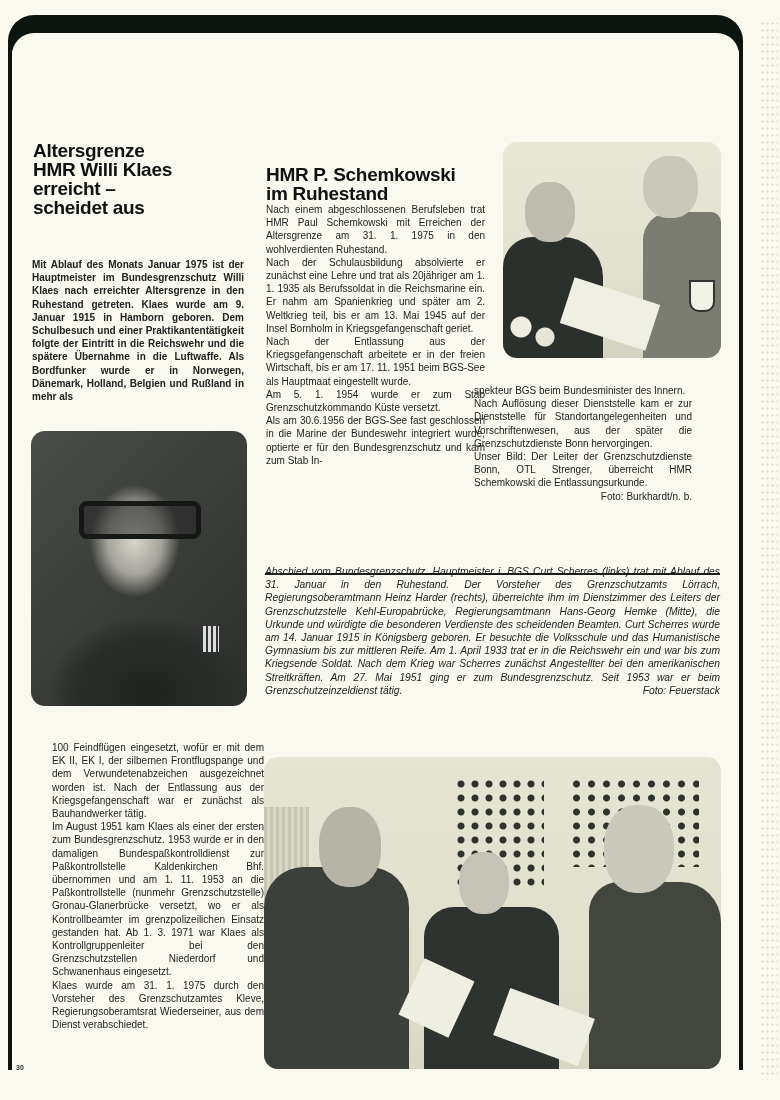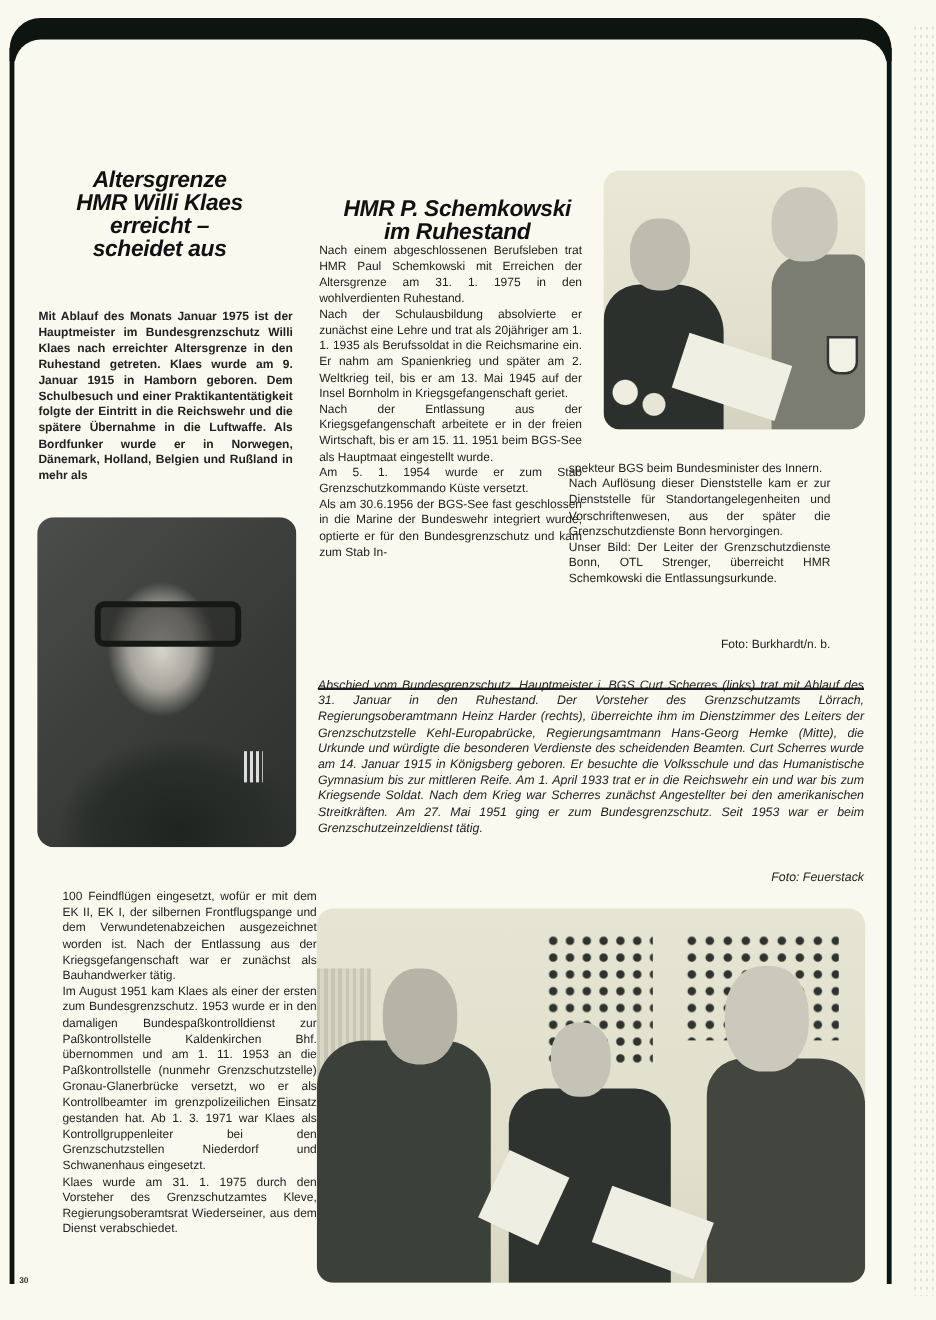--- a/index.html
+++ b/index.html
@@ -24,42 +24,42 @@
   .frame-right {
     position: absolute; left: 739px; top: 40px; width: 4px; height: 1030px;
     background: #0e1410;
   }
   .edge-specks {
     position: absolute; left: 760px; top: 20px; width: 18px; height: 1060px;
     background-image: radial-gradient(#d8d6cc 1px, transparent 1.2px);
     background-size: 5px 7px; opacity: 0.7;
   }
   .headline {
-    position: absolute; font-weight: 900; font-style: italic;
-    font-size: 19px; line-height: 19px; letter-spacing: -0.3px; color: #111; text-align: center;
+    position: absolute; font-weight: 900; 
+    font-size: 19px; line-height: 19px; letter-spacing: -0.3px; color: #111;
   }
   .col {
     position: absolute; font-size: 10px; line-height: 13.2px;
     text-align: justify; color: #222;
   }
   .col p { margin: 0; }
   .photo {
     position: absolute; border-radius: 14px; overflow: hidden;
   }
   .caption {
     position: absolute; font-style: italic; font-size: 10.3px; line-height: 13.2px;
     text-align: justify; color: #222;
   }
   .rule {
     position: absolute; left: 265px; top: 573px; width: 455px; height: 2px; background: #1b1b1b;
   }
   .page-num {
     position: absolute; left: 16px; top: 1064px; font-size: 7px; font-weight: bold; color: #333;
   }
-  .credit { float: right; margin-top: 41px; }
+  .credit { float: right; }
 </style>
 </head>
 <body>
 
 <div class="frame-top"></div>
 <div class="frame-inner"></div>
 <div class="frame-left"></div>
 <div class="frame-right"></div>
 <div class="edge-specks"></div>
 
@@ -91,21 +91,21 @@
 <div class="page-num">30</div>
 
 <div class="headline" style="left:266px; top:141px; width:230px;margin-top:24px;">
   <div>HMR P. Schemkowski</div>
   <div>im Ruhestand</div>
 </div>
 
 <div class="col" style="left:266px; top:203px; width:219px;">
   <p>Nach einem abgeschlossenen Berufsleben trat HMR Paul Schemkowski mit Erreichen der Altersgrenze am 31. 1. 1975 in den wohlverdienten Ruhestand.</p>
   <p>Nach der Schulausbildung absolvierte er zunächst eine Lehre und trat als 20jähriger am 1. 1. 1935 als Berufssoldat in die Reichsmarine ein. Er nahm am Spanienkrieg und später am 2. Weltkrieg teil, bis er am 13. Mai 1945 auf der Insel Bornholm in Kriegsgefangenschaft geriet.</p>
-  <p>Nach der Entlassung aus der Kriegsgefangenschaft arbeitete er in der freien Wirtschaft, bis er am 15. 11. 1951 beim BGS-See als Hauptmaat eingestellt wurde.</p>
+  <p>Nach der Entlassung aus der Kriegsgefangenschaft arbeitete er in der freien Wirtschaft, bis er am 17. 11. 1951 beim BGS-See als Hauptmaat eingestellt wurde.</p>
   <p>Am 5. 1. 1954 wurde er zum Stab Grenzschutzkommando Küste versetzt.</p>
   <p>Als am 30.6.1956 der BGS-See fast geschlossen in die Marine der Bundeswehr integriert wurde, optierte er für den Bundesgrenzschutz und kam zum Stab In-</p>
 </div>
 
 <div class="photo" style="left:503px; top:142px; width:218px; height:216px;
      background: linear-gradient(180deg, #e9e8d6 0%, #e2e1cf 60%, #d4d3c2 100%);">
   <div style="position:absolute; left:0; top:95px; width:100px; height:121px; background:#2c302c; border-radius:30px 40px 0 0;"></div>
   <div style="position:absolute; left:22px; top:40px; width:50px; height:60px; background:#bdbcae; border-radius:45%;"></div>
   <div style="position:absolute; left:140px; top:70px; width:78px; height:146px; background:#7b7d72; border-radius:28px 10px 0 0;"></div>
   <div style="position:absolute; left:140px; top:14px; width:55px; height:62px; background:#c9c8bb; border-radius:45%;"></div>

